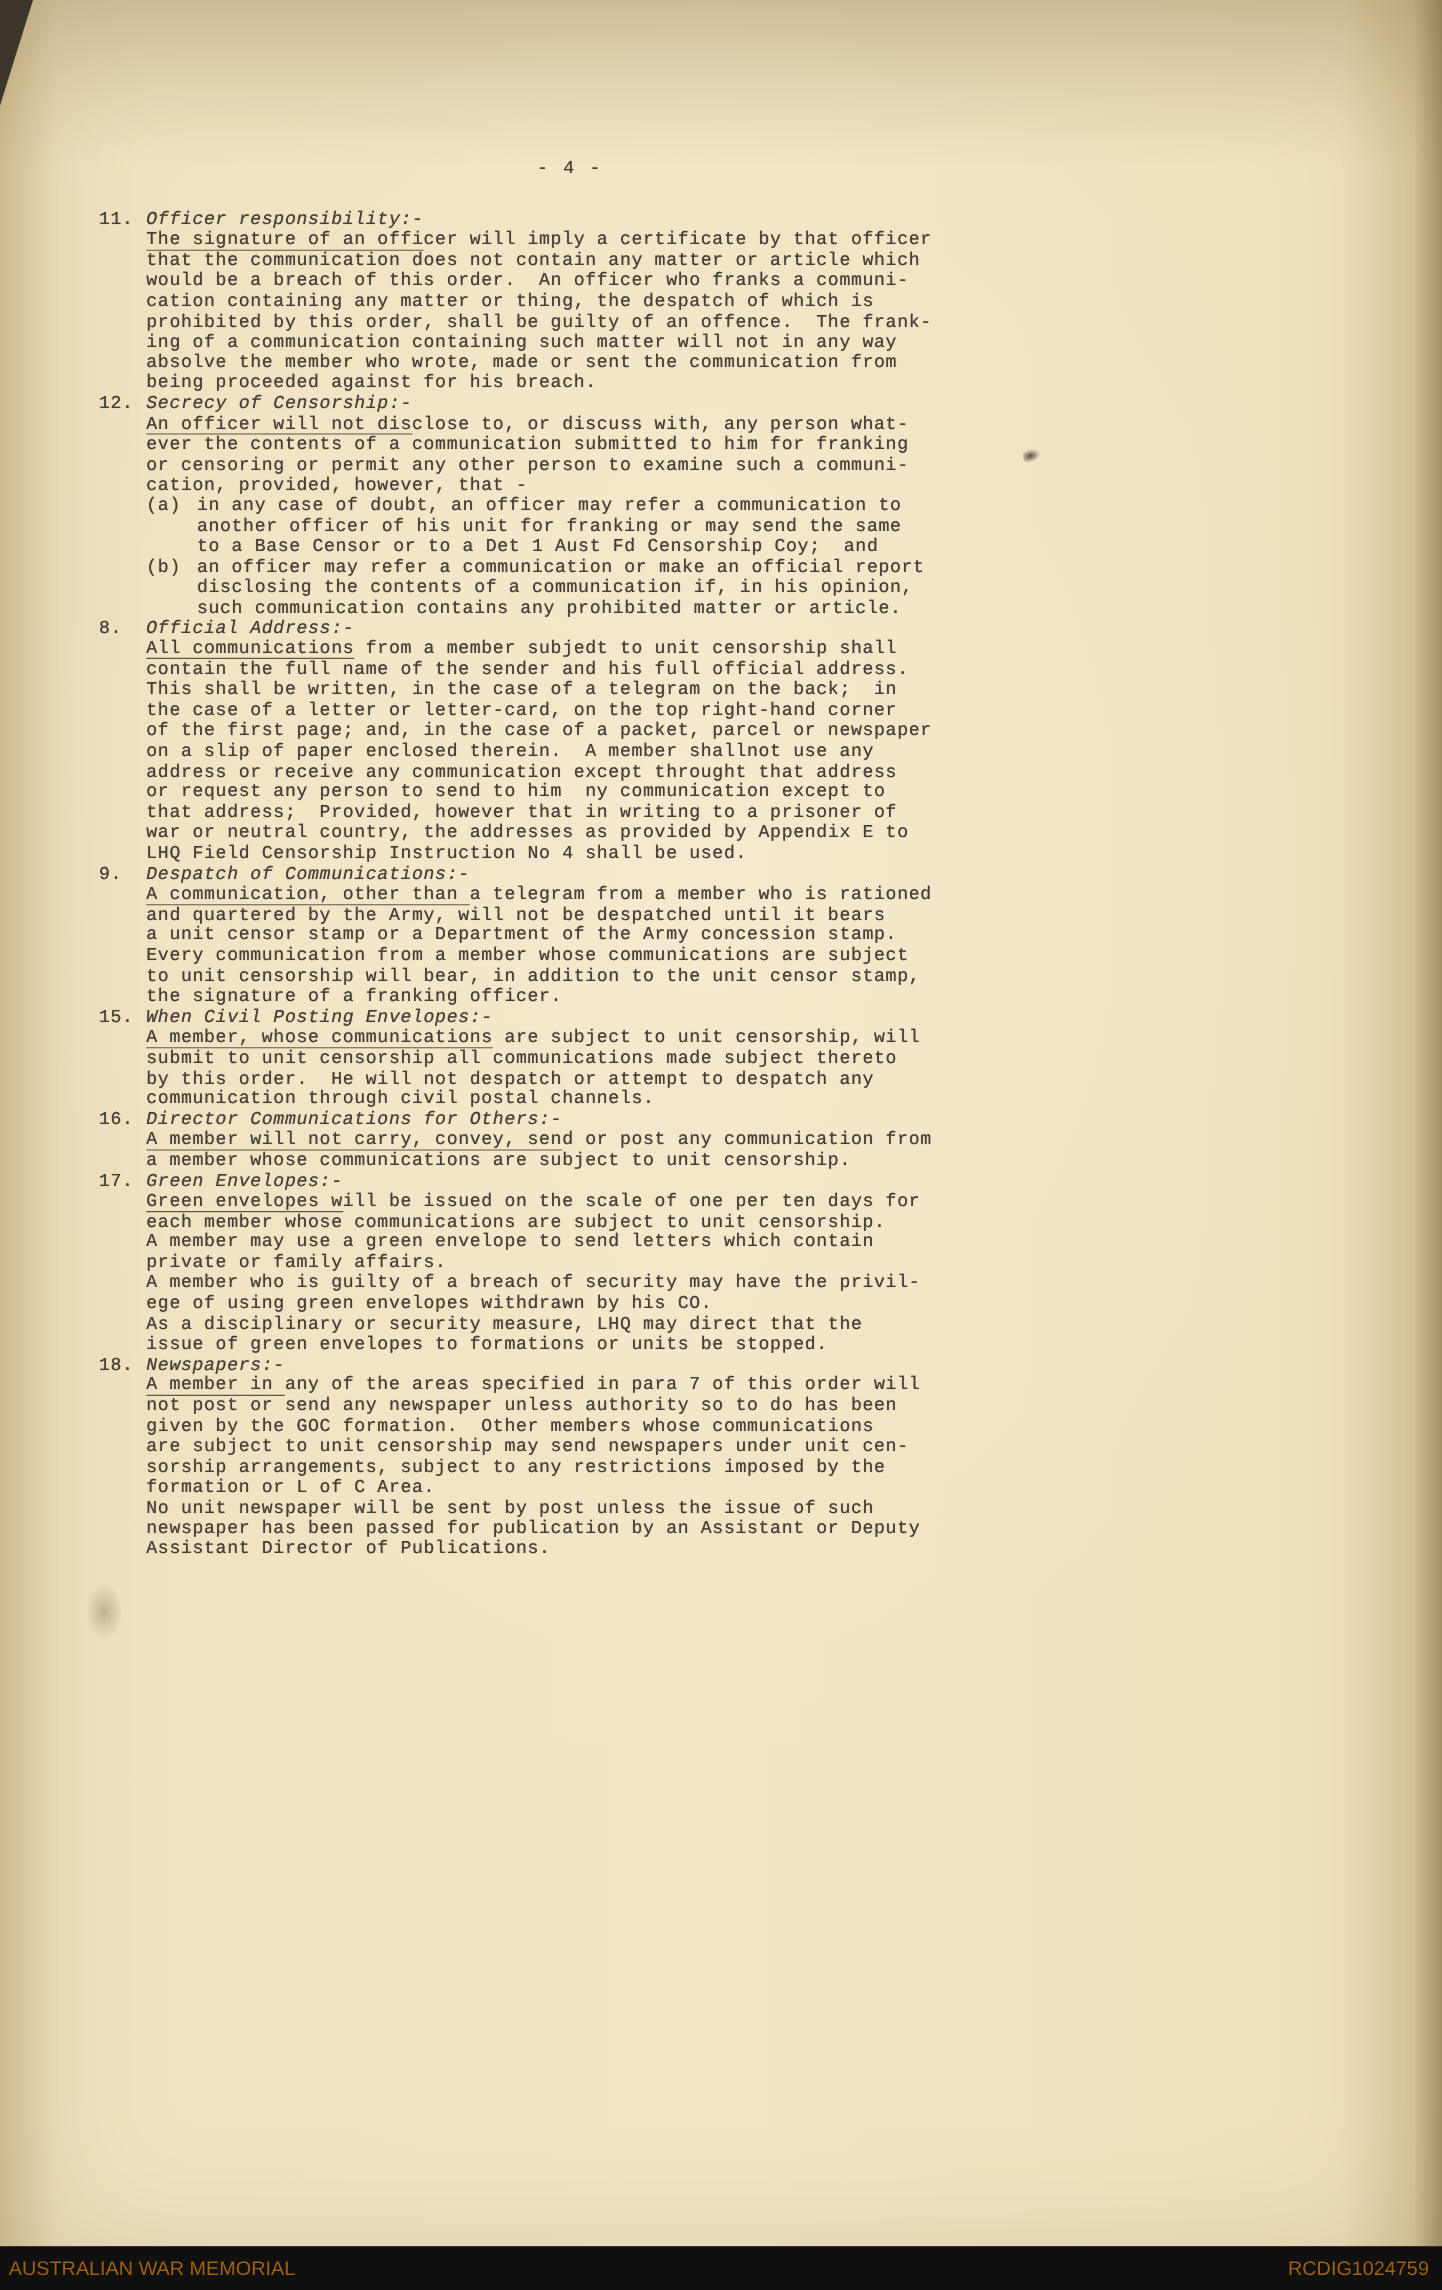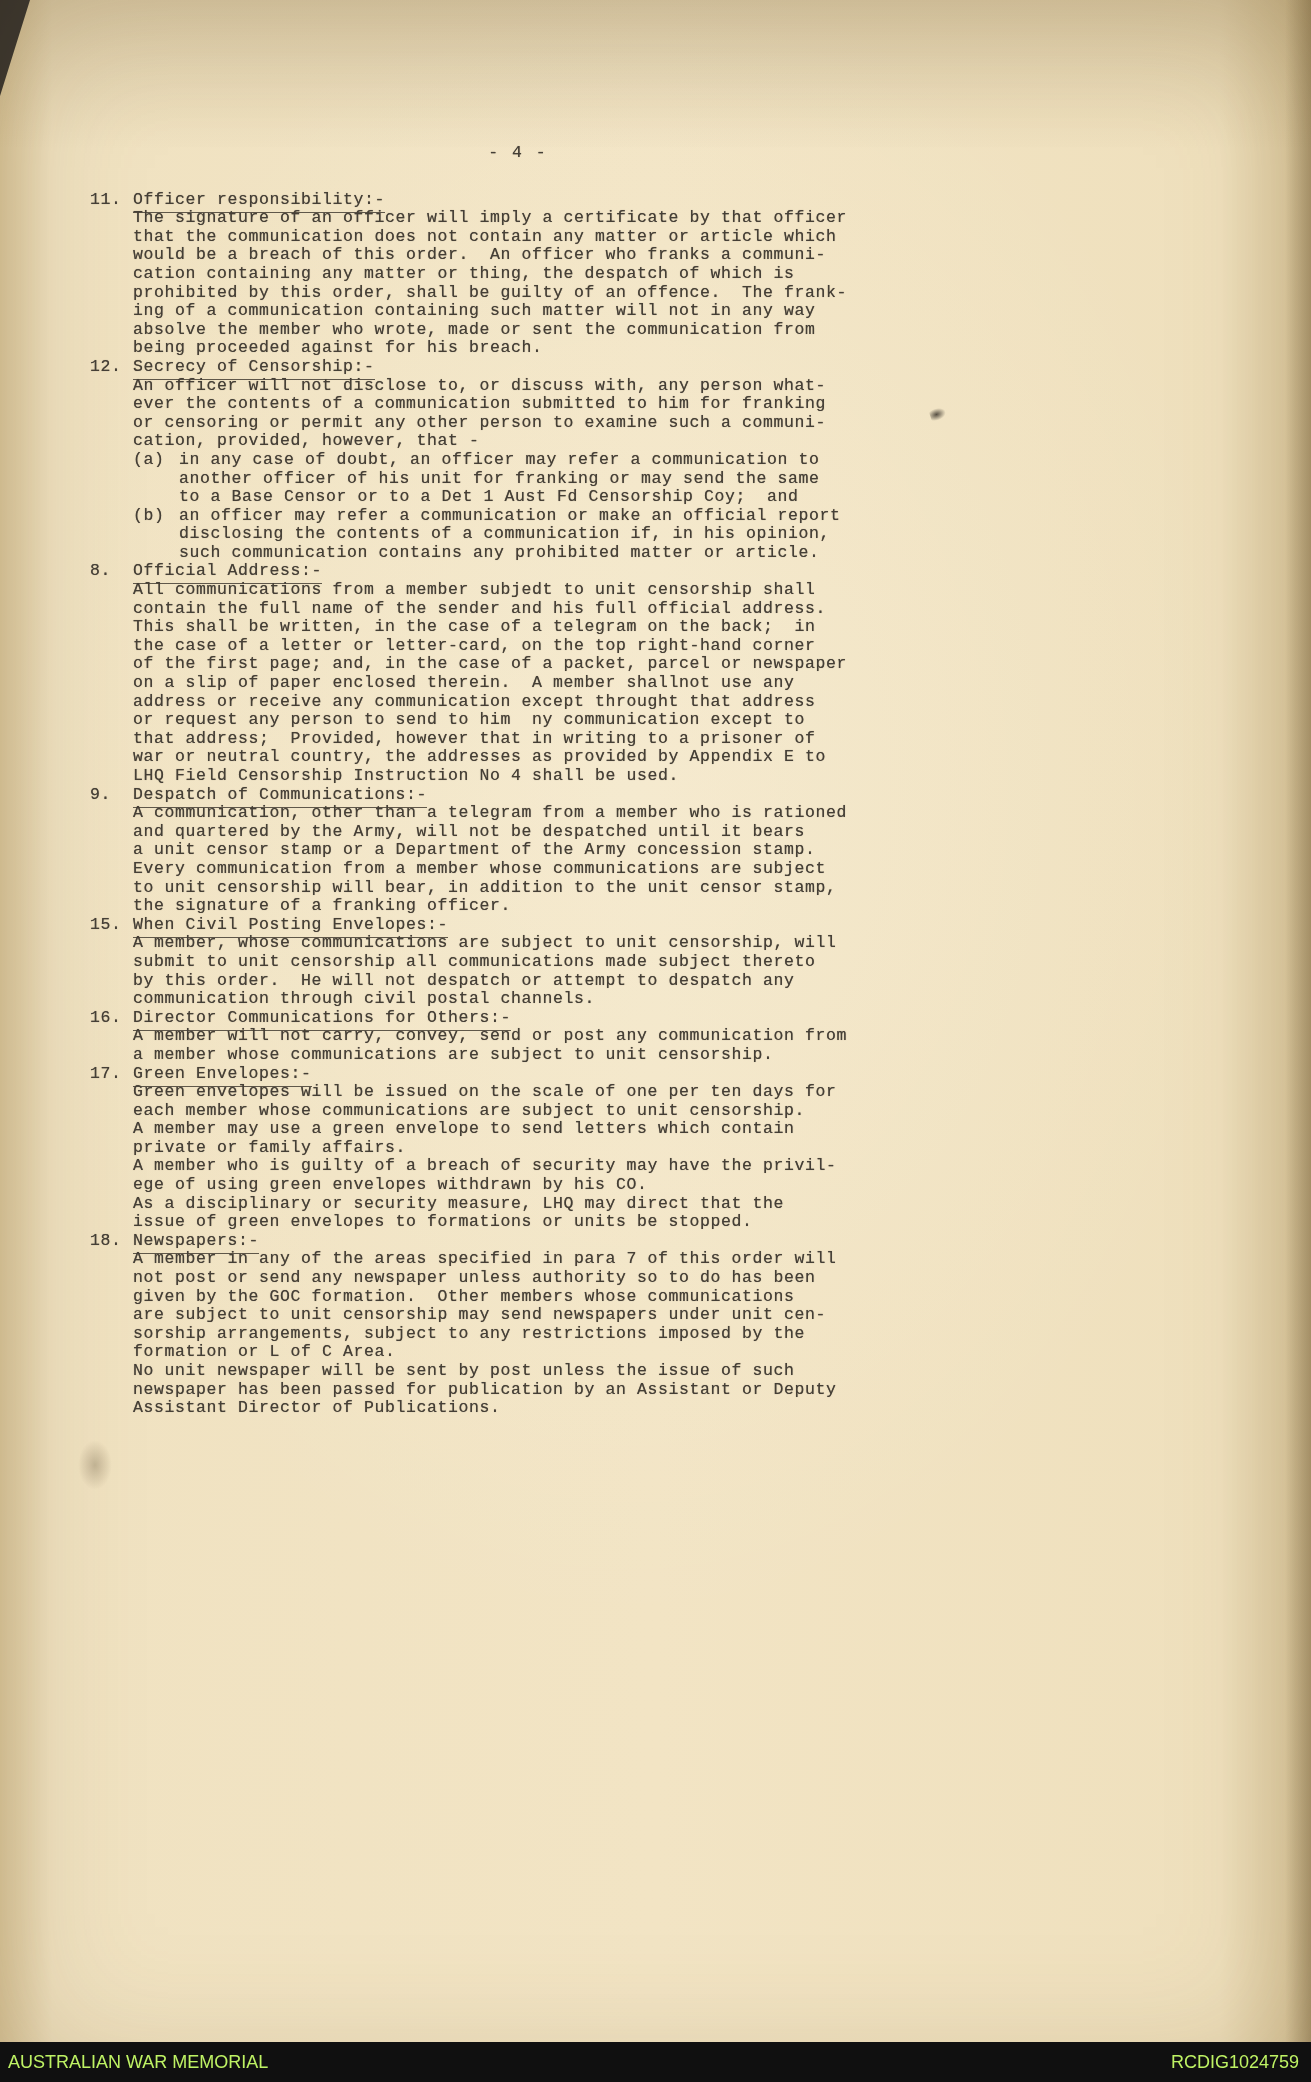--- a/index.html
+++ b/index.html
@@ -63,21 +63,22 @@
     margin-left: 43px;
     text-align: center;
     margin-bottom: 28px;
     letter-spacing: 2px;
   }
   .section { display: flex; justify-content: center; }
   .num { flex: 0 0 43px; white-space: pre; }
   .body { flex: 1 1 auto; min-width: 0; }
   .heading .u {
     border-bottom: 1.6px solid rgba(69, 62, 52, 0.85);
-    padding-bottom: 3px;
+    padding-bottom: 18px;
+    font-style: italic;
   }
   .para { white-space: pre; }
   .subitem { display: flex; }
   .sub-label { flex: 0 0 46px; white-space: pre; }
   .sub-text { white-space: pre; }
   .ink-smudge {
     position: absolute;
     left: 930px; top: 408px;
     width: 16px; height: 12px;
     background: radial-gradient(ellipse at 40% 50%, rgba(50,44,36,0.8), rgba(50,44,36,0) 70%);
@@ -87,21 +88,21 @@
     position: absolute;
     left: 78px; top: 1440px;
     width: 34px; height: 50px;
     background: radial-gradient(ellipse at 50% 50%, rgba(90,74,48,0.30), rgba(90,74,48,0) 70%);
   }
   .footer-bar {
     position: absolute;
     left: 0; right: 0; bottom: 0;
     height: 40px;
     background: #101010;
-    color: #bef264;
+    color: #a16207;
     display: flex;
     align-items: center;
     justify-content: space-between;
     padding: 0 12px 0 8px;
     font-family: "Liberation Sans", sans-serif;
     font-size: 18px;
   }
 </style>
 </head>
 <body>

